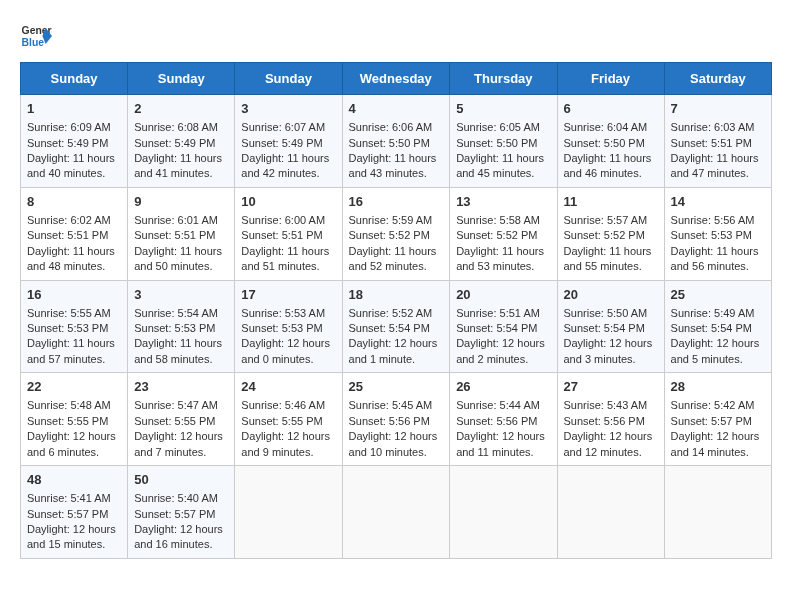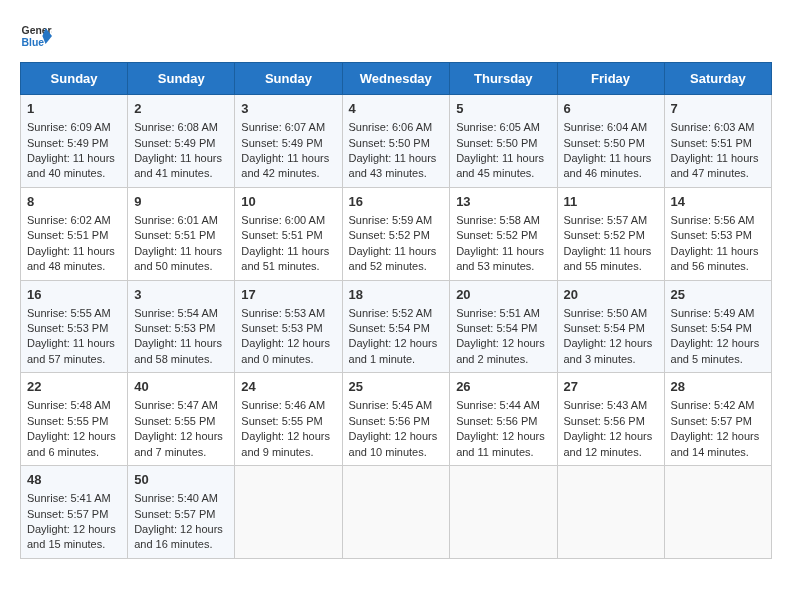--- a/index.html
+++ b/index.html
@@ -129,21 +129,21 @@
         <td><span class="day-num">16</span>Sunrise: 5:55 AM<br>Sunset: 5:53 PM<br>Daylight: 11 hours and 57 minutes.<br></td>
         <td><span class="day-num">3</span>Sunrise: 5:54 AM<br>Sunset: 5:53 PM<br>Daylight: 11 hours and 58 minutes.<br></td>
         <td><span class="day-num">17</span>Sunrise: 5:53 AM<br>Sunset: 5:53 PM<br>Daylight: 12 hours and 0 minutes.<br></td>
         <td><span class="day-num">18</span>Sunrise: 5:52 AM<br>Sunset: 5:54 PM<br>Daylight: 12 hours and 1 minute.<br></td>
         <td><span class="day-num">20</span>Sunrise: 5:51 AM<br>Sunset: 5:54 PM<br>Daylight: 12 hours and 2 minutes.<br></td>
         <td><span class="day-num">20</span>Sunrise: 5:50 AM<br>Sunset: 5:54 PM<br>Daylight: 12 hours and 3 minutes.<br></td>
         <td><span class="day-num">25</span>Sunrise: 5:49 AM<br>Sunset: 5:54 PM<br>Daylight: 12 hours and 5 minutes.<br></td>
       </tr>
       <tr>
         <td><span class="day-num">22</span>Sunrise: 5:48 AM<br>Sunset: 5:55 PM<br>Daylight: 12 hours and 6 minutes.<br></td>
-        <td><span class="day-num">40</span>Sunrise: 5:47 AM<br>Sunset: 5:55 PM<br>Daylight: 12 hours and 7 minutes.<br></td>
+        <td><span class="day-num">23</span>Sunrise: 5:47 AM<br>Sunset: 5:55 PM<br>Daylight: 12 hours and 7 minutes.<br></td>
         <td><span class="day-num">24</span>Sunrise: 5:46 AM<br>Sunset: 5:55 PM<br>Daylight: 12 hours and 9 minutes.<br></td>
         <td><span class="day-num">25</span>Sunrise: 5:45 AM<br>Sunset: 5:56 PM<br>Daylight: 12 hours and 10 minutes.<br></td>
         <td><span class="day-num">26</span>Sunrise: 5:44 AM<br>Sunset: 5:56 PM<br>Daylight: 12 hours and 11 minutes.<br></td>
         <td><span class="day-num">27</span>Sunrise: 5:43 AM<br>Sunset: 5:56 PM<br>Daylight: 12 hours and 12 minutes.<br></td>
         <td><span class="day-num">28</span>Sunrise: 5:42 AM<br>Sunset: 5:57 PM<br>Daylight: 12 hours and 14 minutes.<br></td>
       </tr>
       <tr>
         <td><span class="day-num">48</span>Sunrise: 5:41 AM<br>Sunset: 5:57 PM<br>Daylight: 12 hours and 15 minutes.<br></td>
         <td><span class="day-num">50</span>Sunrise: 5:40 AM<br>Sunset: 5:57 PM<br>Daylight: 12 hours and 16 minutes.<br></td>
         <td class="empty-cell"></td>

